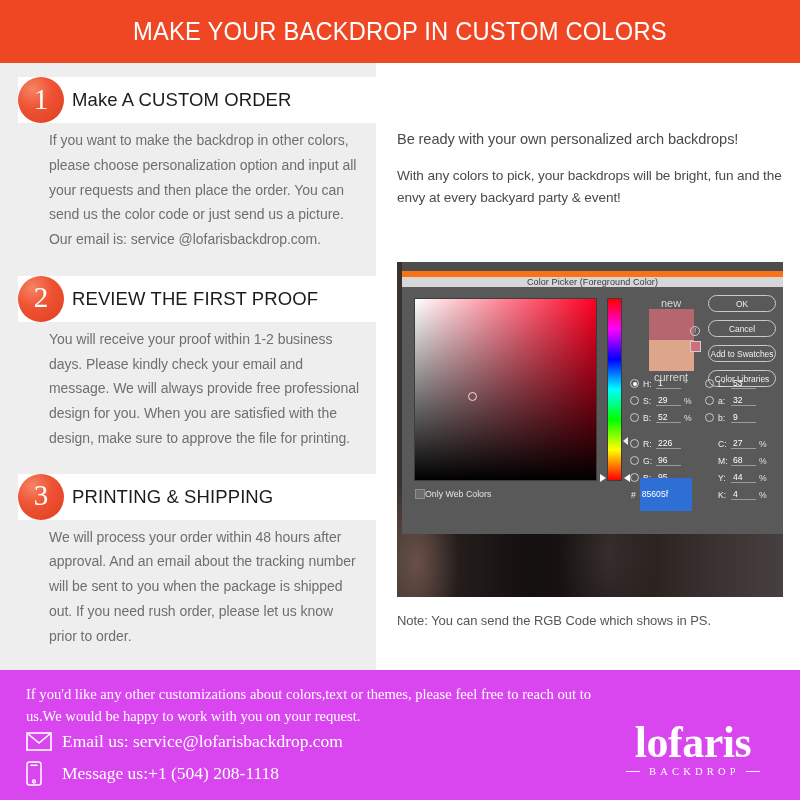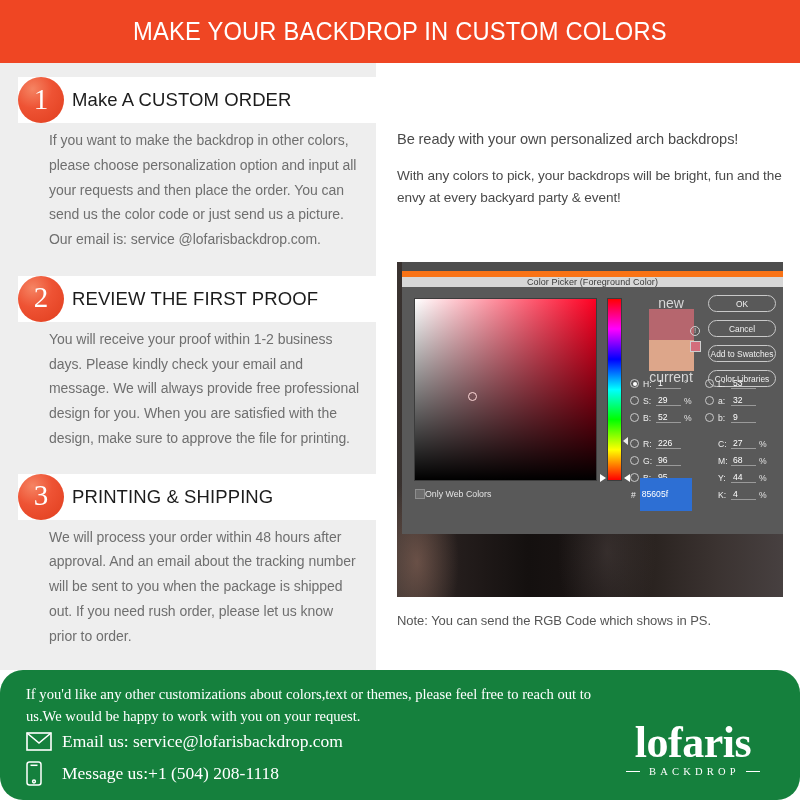--- a/index.html
+++ b/index.html
@@ -215,21 +215,21 @@
     border: 1px solid #8e8e8e;
   }
   .web-colors-label {
     color: #e4e4e4;
     font-size: 8.8px;
   }
 
   
   .swatch-wrap { position: absolute; left: 234px; top: 10px; width: 70px; }
   .swatch-label {
-    color: #d8d8d8; font-size: 14px; text-align: center;
+    color: #d8d8d8; font-size: 11px; text-align: center;
     height: 12px; line-height: 12px;
   }
   .swatch-new {
     width: 45px; height: 31px; margin: 0 auto;
     background: #b6666e;
   }
   .swatch-current {
     width: 45px; height: 31px; margin: 0 auto;
     background: #dda68a;
   }
@@ -317,23 +317,22 @@
     width: 0; height: 0;
     border-top: 4px solid transparent;
     border-bottom: 4px solid transparent;
     border-right: 5px solid #eaeaea;
   }
 
   
   .footer {
     position: absolute; left: 0; top: 670px;
     width: 800px; height: 130px;
-    background: #15803d;
-    color: #ffffff;
-    border-radius: 23px;
+    background: #d946ef;
+    color: #ffffff;
   }
   .footer-text {
     position: absolute; left: 26px; top: 14px;
     width: 590px;
     font-family: "Liberation Serif", serif;
     font-size: 14.6px;
     line-height: 1.5;
     color: #ffffff;
   }
   .contact-row {

